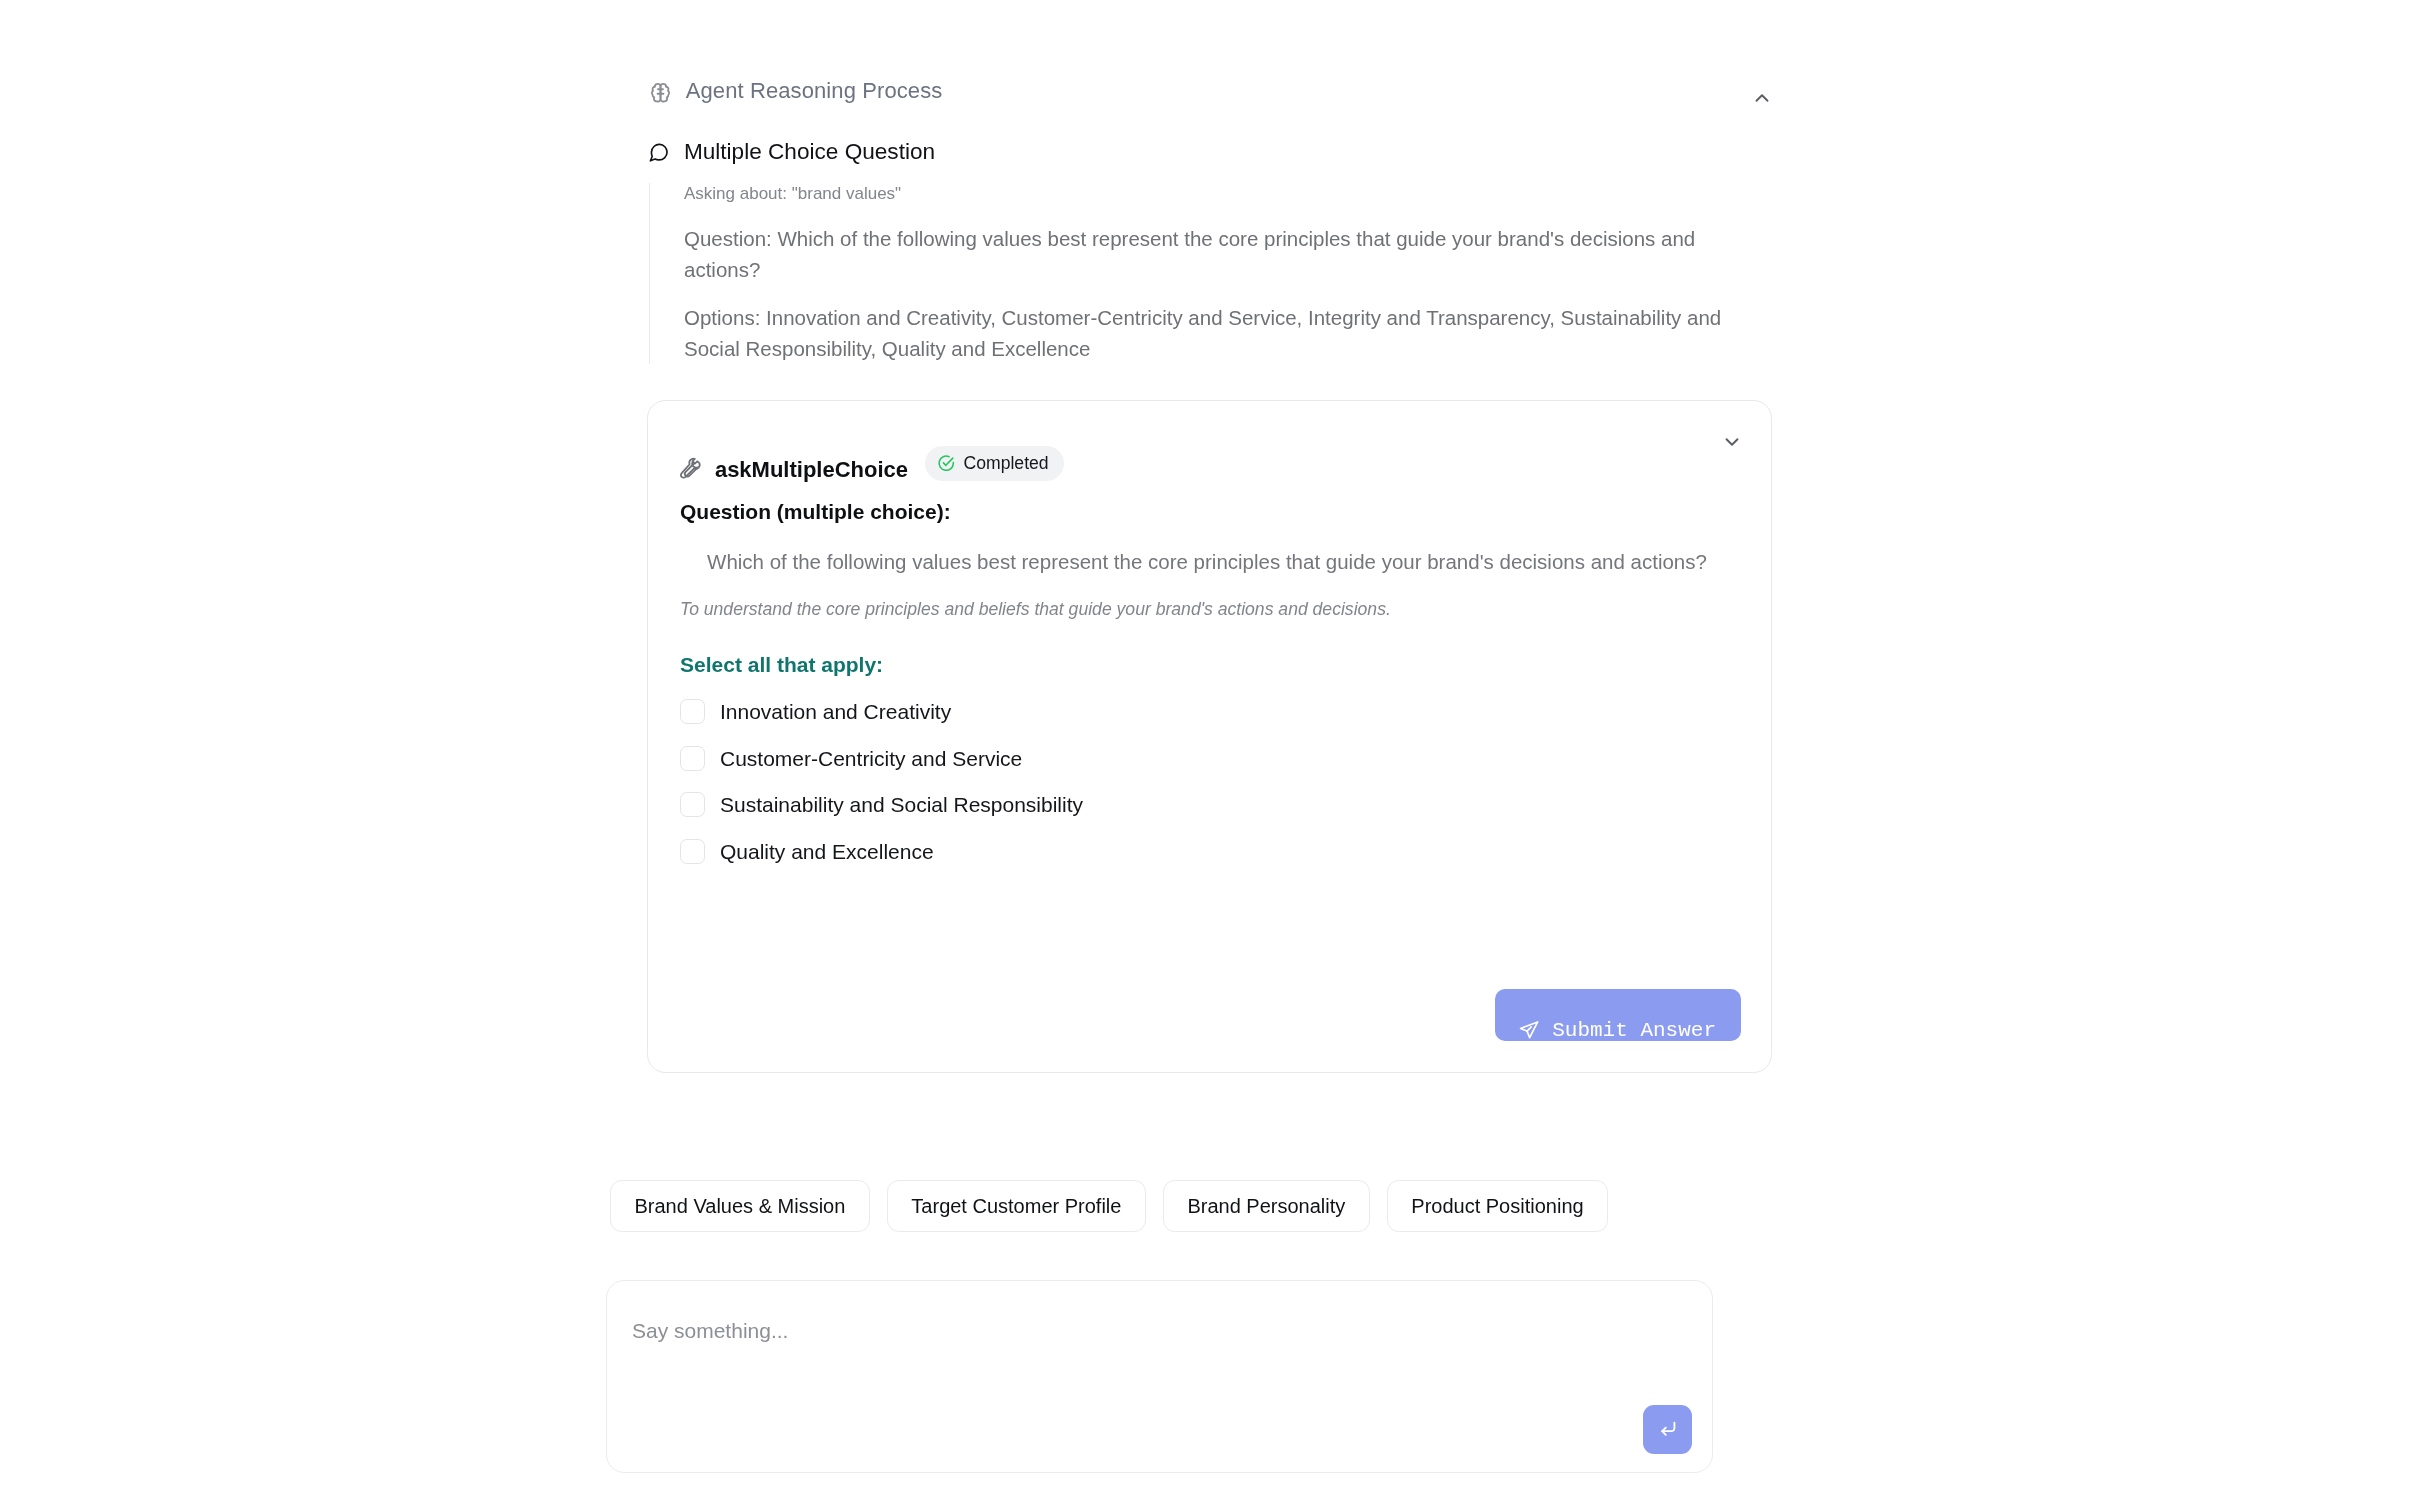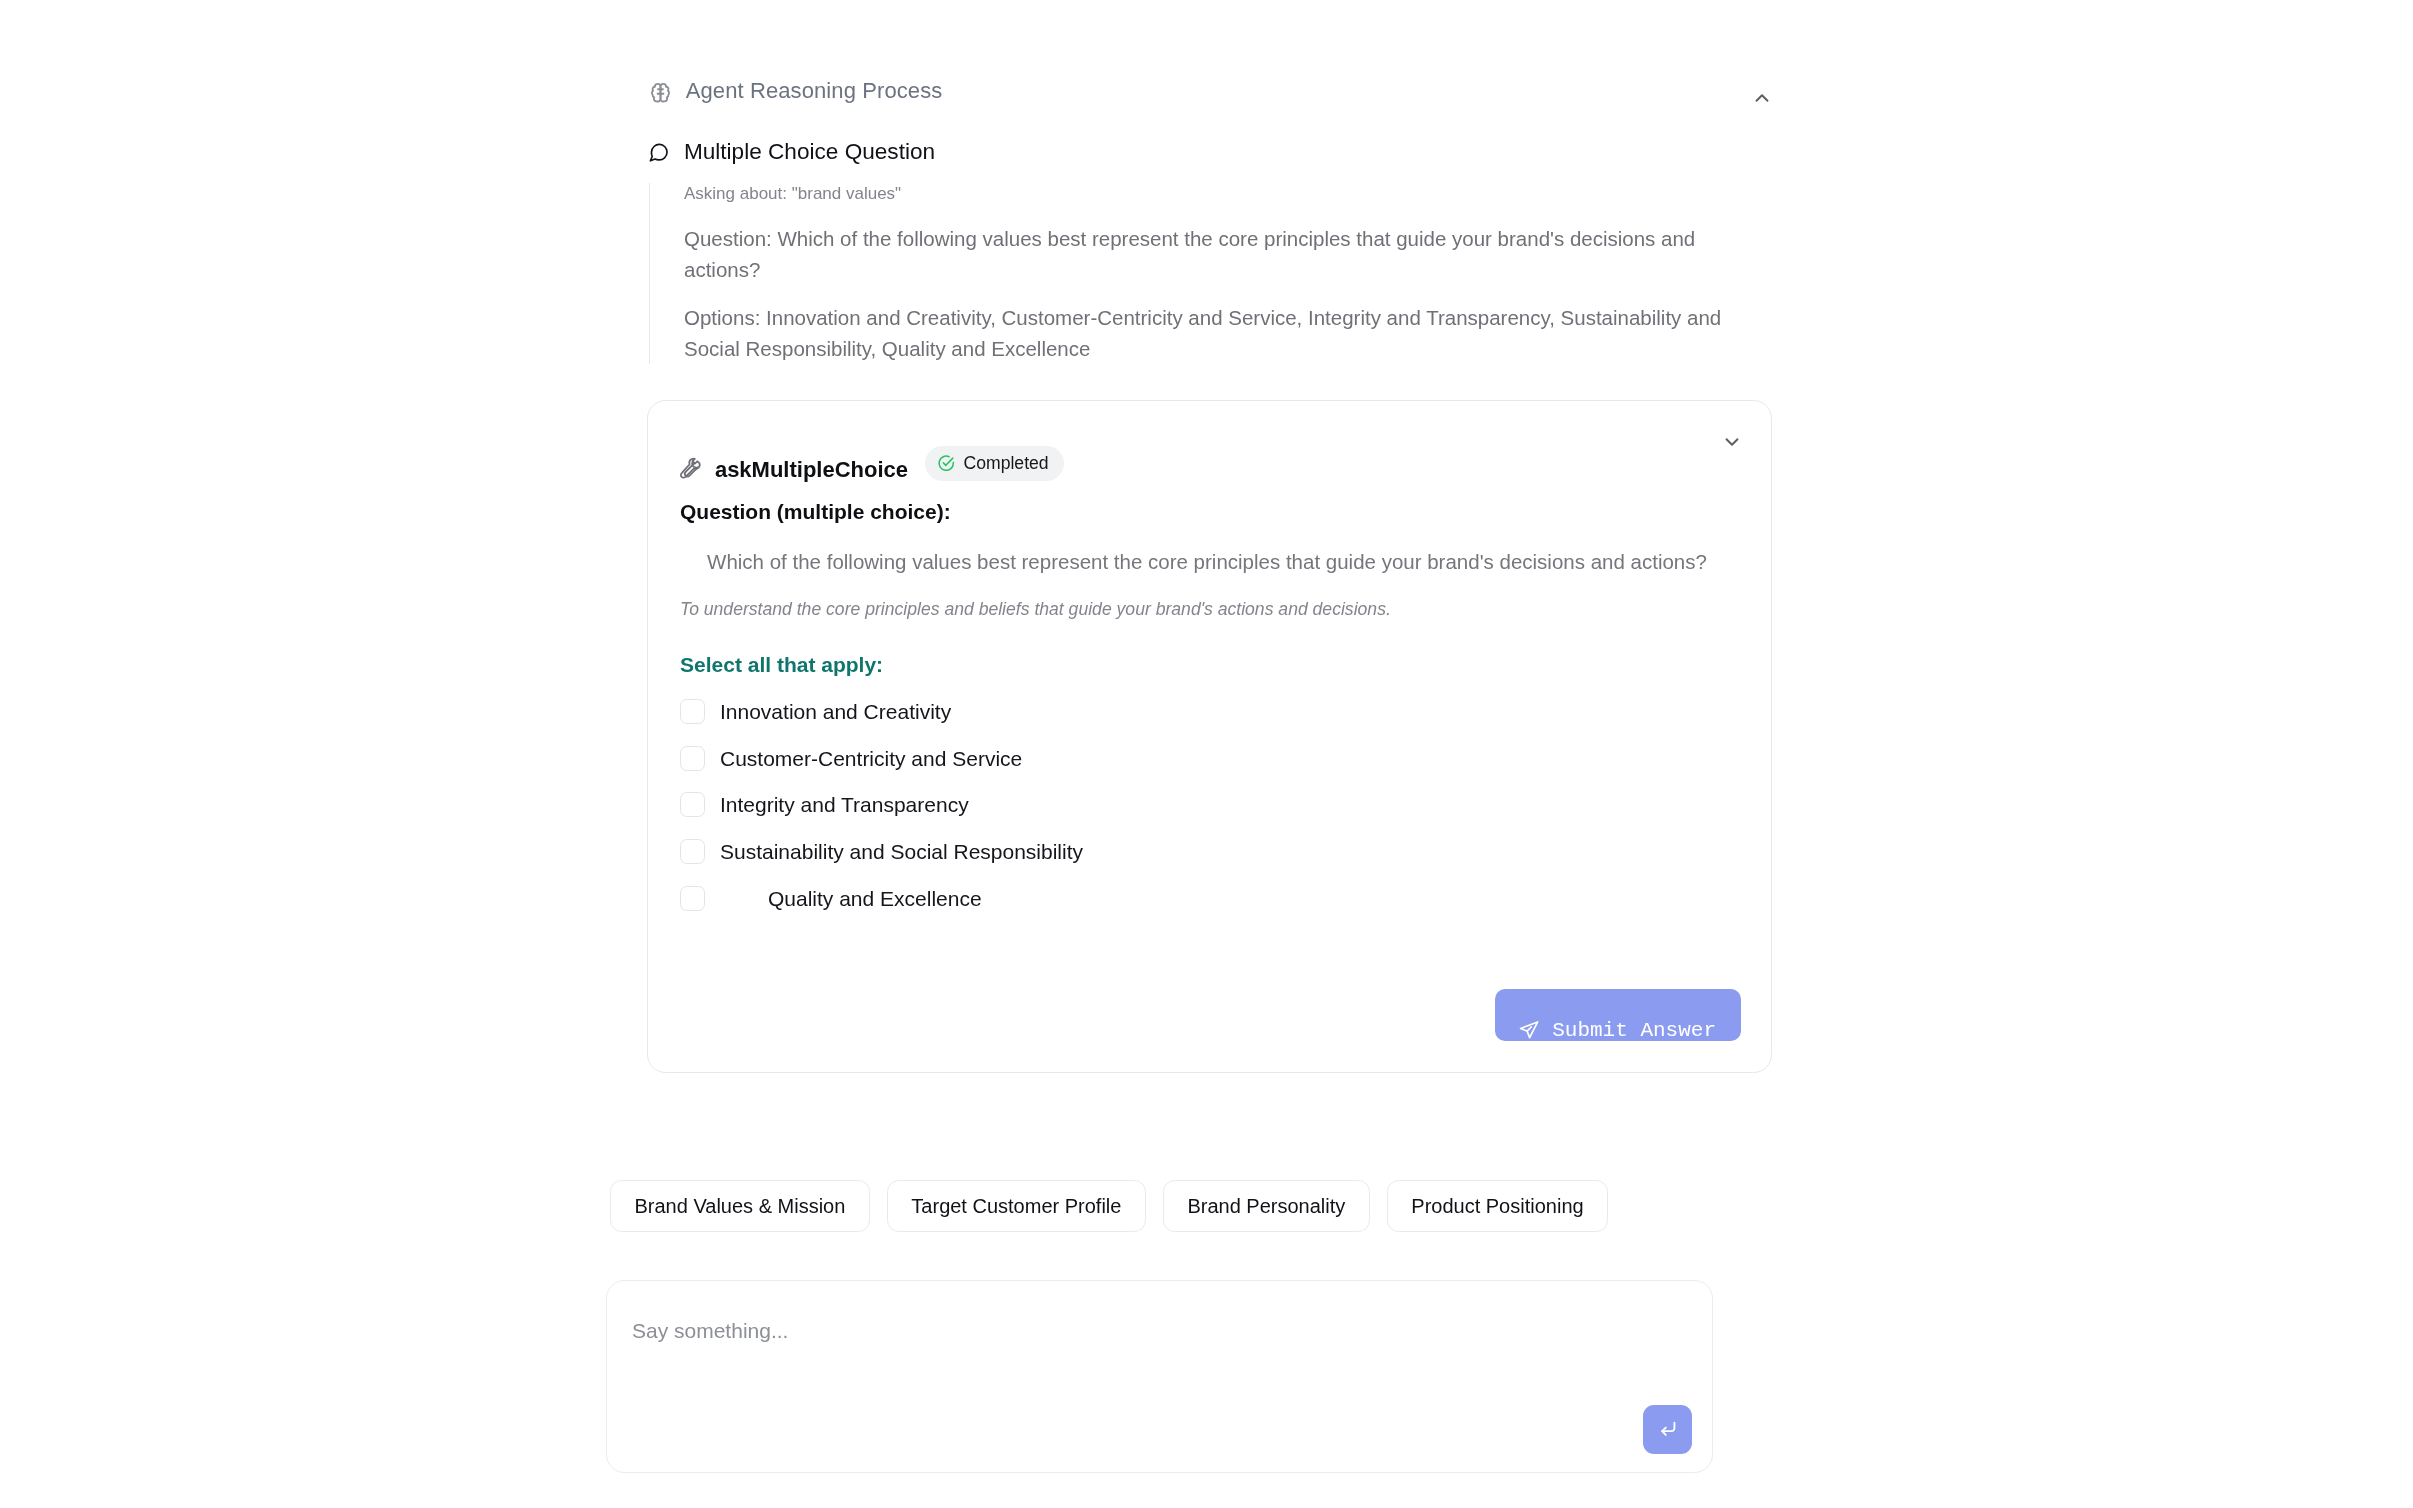--- a/index.html
+++ b/index.html
@@ -163,21 +163,21 @@
     line-height: 1;
   }
 
   .options { margin: 22px 0 0 0; padding: 0; list-style: none; }
   .option-row {
     display: flex; align-items: center;
     height: 28.5px;
     margin-bottom: 18.4px;
     cursor: pointer;
   }
-  .option-row:last-child { margin-bottom: 16px; gap: 48px; }
+  .option-row:last-child { margin-bottom: 16px; }
   .checkbox {
     width: 25px; height: 25px;
     border: 1.5px solid #e3e4e7;
     border-radius: 6.7px;
     background: #ffffff;
     flex: 0 0 auto;
     margin-right: 15px;
   }
   .option-label {
     font-size: 21px;
@@ -331,24 +331,20 @@
         <li class="option-row">
           <span class="checkbox"></span>
           <span class="option-label">Innovation and Creativity</span>
         </li>
         <li class="option-row">
           <span class="checkbox"></span>
           <span class="option-label">Customer-Centricity and Service</span>
         </li>
         <li class="option-row">
           <span class="checkbox"></span>
-          <span class="option-label">Integrity and Transparency</span>
-        </li>
-        <li class="option-row">
-          <span class="checkbox"></span>
           <span class="option-label">Sustainability and Social Responsibility</span>
         </li>
         <li class="option-row">
           <span class="checkbox"></span>
           <span class="option-label">Quality and Excellence</span>
         </li>
       </ul>
     </div>
 
     <div class="submit-row">

